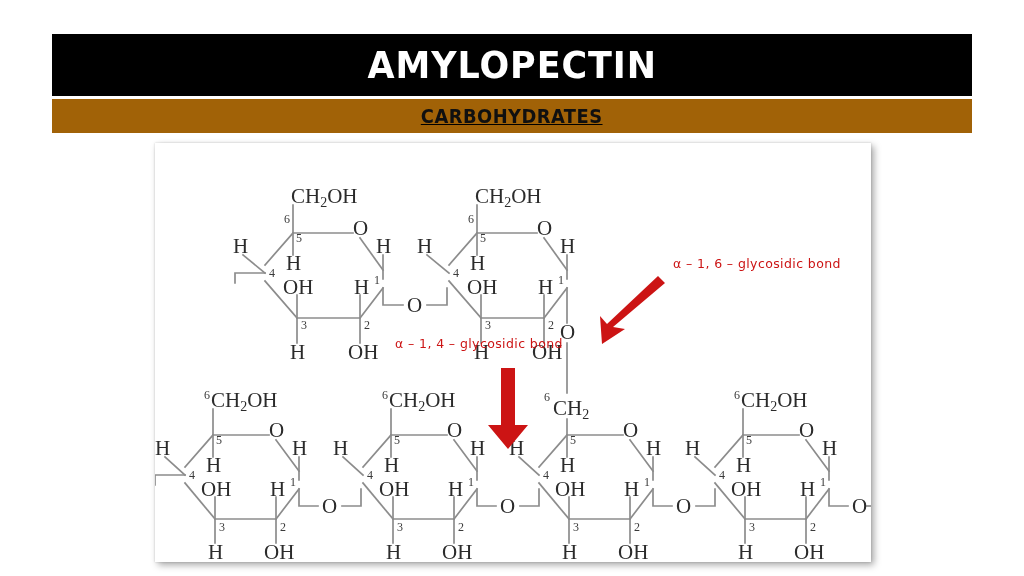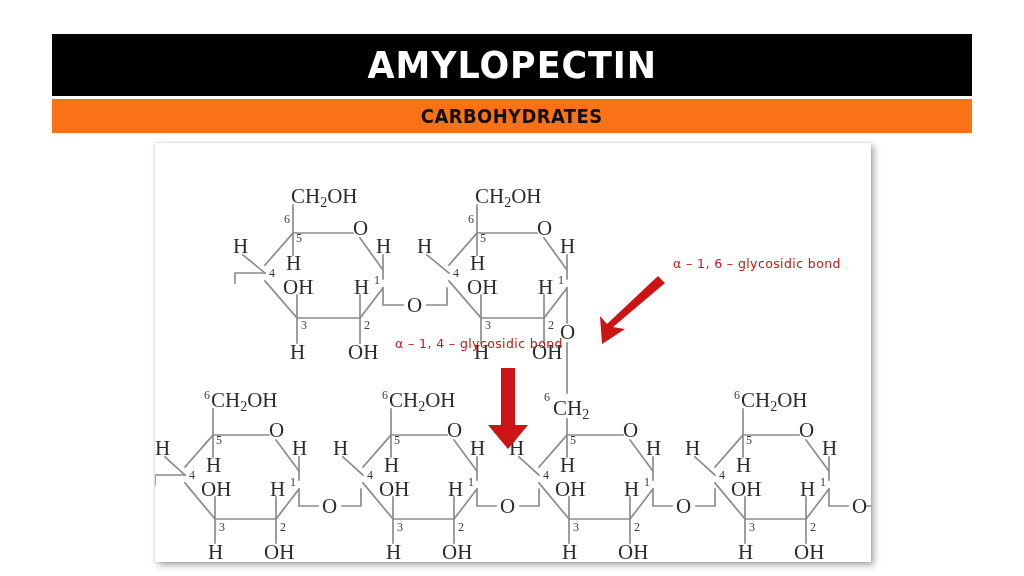--- a/index.html
+++ b/index.html
@@ -44,24 +44,25 @@
     transform: scaleX(0.92);
   }
 
   
   #subtitle-bar {
     position: absolute;
     left: 52px;
     top: 99px;
     width: 920px;
     height: 34px;
-    background: #f97316;
+    background: #a16207;
     display: flex;
     align-items: center;
     justify-content: center;
+    text-decoration: underline;
   }
   #subtitle-text {
     color: #101010;
     font-family: "DejaVu Sans", sans-serif;
     font-weight: bold;
     font-size: 19px;
     letter-spacing: 0.5px;
     line-height: 1;
     transform: scaleX(0.94);
   }

